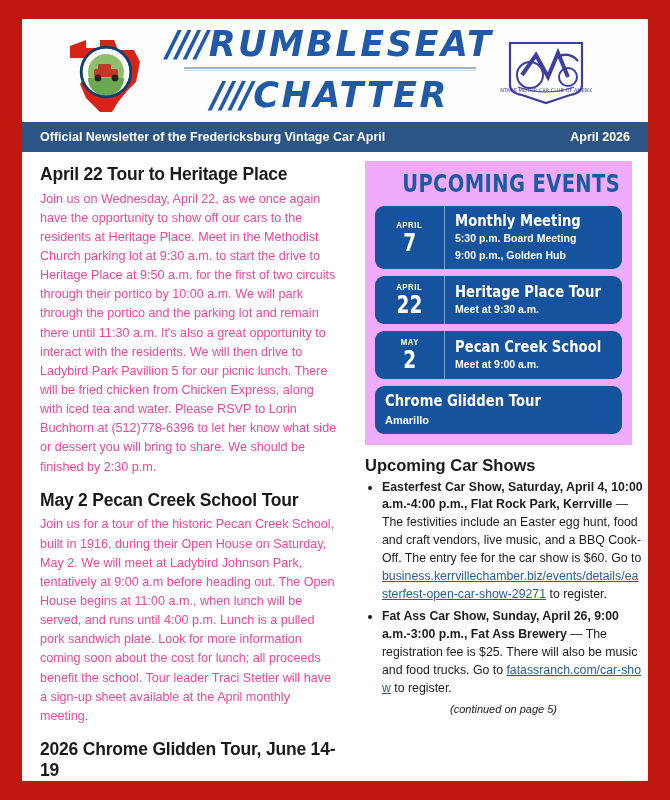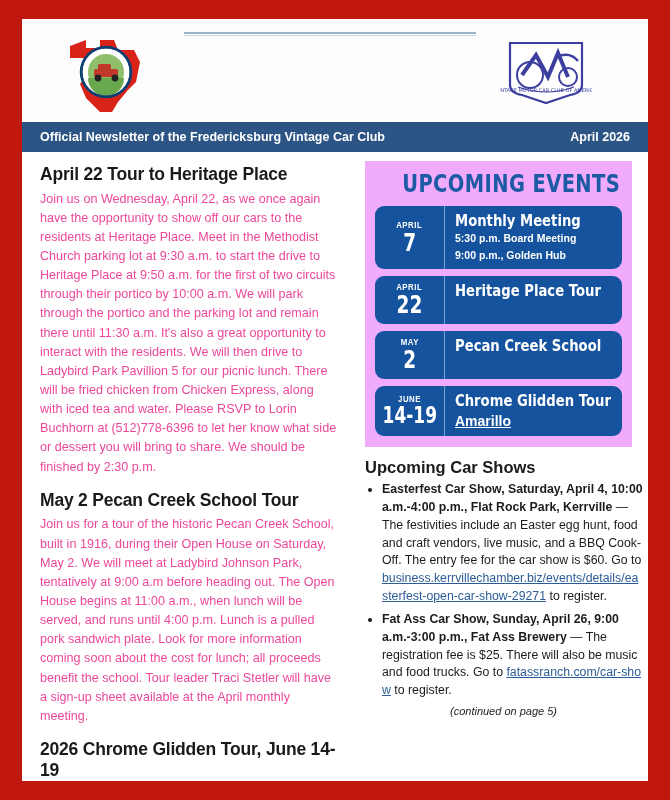--- a/index.html
+++ b/index.html
@@ -77,28 +77,28 @@
   }
   .ev-mon{font-size:8.5px;font-weight:bold;letter-spacing:.6px;
           transform:scaleX(.92);}
   .ev-day{
     font-family:"DejaVu Sans", sans-serif;
     font-size:25px;font-weight:bold;line-height:.95;margin-top:1px;
     transform:scaleX(.74);transform-origin:center;white-space:nowrap;
   }
   .ev-day.rng{font-size:23px;}
   .ev-body{flex:1;padding:6px 6px 6px 10px;box-sizing:border-box;
-           display:flex;flex-direction:column;}
+           display:flex;flex-direction:column;justify-content:center;}
   .ev-title{
     font-family:"DejaVu Sans", sans-serif;
     font-weight:bold;font-size:16.5px;line-height:1.05;
     transform:scaleX(.8);transform-origin:left center;white-space:nowrap;
   }
   .ev-sub{font-size:10.5px;line-height:1.3;margin-top:3px;font-weight:bold;}
-  .ev-sub.thin{font-weight:bold;font-size:14px;text-decoration:underline;}
+  .ev-sub.thin{font-weight:bold;font-size:11px;}
   
   .shows{padding:11px 4px 0 10px;box-sizing:border-box;}
   h2.shows-h{font-size:16.5px;font-weight:bold;color:#1a1a1a;margin:0 0 4px 0;}
   ul.shows-list{margin:0;padding:0 0 0 17px;}
   ul.shows-list li{
     font-size:12.3px;line-height:1.45;color:#1c1c1c;margin-bottom:5px;
   }
   ul.shows-list li b{font-weight:bold;}
   a.lnk{color:#2b5c96;text-decoration:underline;word-break:break-all;}
   .cont{
@@ -121,39 +121,45 @@
         <path d="M32 50 a18 18 0 0 0 36 0 z" fill="#6aa84f"></path>
         <rect x="38" y="41" width="24" height="8" rx="2" fill="#c0392b"></rect>
         <rect x="42" y="36" width="13" height="6" rx="1.5" fill="#c0392b"></rect>
         <circle cx="42" cy="50" r="3.4" fill="#222"></circle>
         <circle cx="59" cy="50" r="3.4" fill="#222"></circle>
         <circle cx="50" cy="44" r="24" fill="none" stroke="#0d3f73" stroke-width="1"></circle>
       </svg>
     </div>
 
     <div class="title-wrap">
+      <div class="t-line t1">
+        <span class="slash">////</span><span>RUMBLESEAT</span>
+      </div>
       <div class="rule"></div>
       <div class="rule2"></div>
+      <div class="t-line t2">
+        <span class="slash">////</span><span>CHATTER</span>
+      </div>
     </div>
 
     <div class="logo-vm">
       <svg width="92" height="74" viewBox="0 0 92 74">
         <path d="M10 8 H82 V50 Q82 58 70 60 L46 68 L22 60 Q10 58 10 50 Z" fill="#ffffff" stroke="#3c3fa0" stroke-width="2.2"></path>
         <circle cx="30" cy="40" r="13" fill="none" stroke="#3c3fa0" stroke-width="2"></circle>
         <circle cx="68" cy="42" r="9" fill="none" stroke="#3c3fa0" stroke-width="2"></circle>
         <path d="M22 40 L36 20 L48 42 L58 18 L68 42" fill="none" stroke="#3c3fa0" stroke-width="4"></path>
         <path d="M56 22 Q70 16 78 26" fill="none" stroke="#3c3fa0" stroke-width="2.4"></path>
         <path d="M18 52 Q46 62 74 52" fill="none" stroke="#3c3fa0" stroke-width="1.2"></path>
         <text x="46" y="57" font-size="5" fill="#3c3fa0" text-anchor="middle" font-family="DejaVu Sans, sans-serif">VINTAGE MOTOR CAR CLUB OF AMERICA</text>
       </svg>
     </div>
   </div>
 
   <div class="banner">
-    <span>Official Newsletter of the Fredericksburg Vintage Car Club</span>
+    <span>Official Newsletter of the Fredericksburg Vintage Car April</span>
     <span>April 2026</span>
   </div>
 
   <div class="content">
 
     <div class="col-left">
       <h2 class="art">April 22 Tour to Heritage Place</h2>
       <p class="art">Join us on Wednesday, April 22, as we once again have the opportunity to show off our cars to the residents at Heritage Place. Meet in the Methodist Church parking lot at 9:30 a.m. to start the drive to Heritage Place at 9:50 a.m. for the first of two circuits through their portico by 10:00 a.m. We will park through the portico and the parking lot and remain there until 11:30 a.m. It's also a great opportunity to interact with the residents. We will then drive to Ladybird Park Pavillion 5 for our picnic lunch. There will be fried chicken from Chicken Express, along with iced tea and water. Please RSVP to Lorin Buchhorn at (512)778-6396 to let her know what side or dessert you will bring to share. We should be finished by 2:30 p.m.</p>
 
       <h2 class="art sp">May 2 Pecan Creek School Tour</h2>
@@ -180,38 +186,36 @@
           </div>
         </div>
 
         <div class="ev-card">
           <div class="ev-date">
             <div class="ev-mon">APRIL</div>
             <div class="ev-day">22</div>
           </div>
           <div class="ev-body">
             <div class="ev-title">Heritage Place Tour</div>
+            <div class="ev-sub">Meet at 9:30 a.m.</div>
           </div>
         </div>
 
         <div class="ev-card">
           <div class="ev-date">
             <div class="ev-mon">MAY</div>
             <div class="ev-day">2</div>
           </div>
           <div class="ev-body">
             <div class="ev-title">Pecan Creek School</div>
-          </div>
-        </div>
-
-        <div class="ev-card">
-          <div class="ev-date">
-            <div class="ev-mon">JUNE</div>
-            <div class="ev-day rng">14-19</div>
-          </div>
+            <div class="ev-sub">Meet at 9:00 a.m.</div>
+          </div>
+        </div>
+
+        <div class="ev-card">
           <div class="ev-body">
             <div class="ev-title">Chrome Glidden Tour</div>
             <div class="ev-sub thin">Amarillo</div>
           </div>
         </div>
       </div>
 
       <div class="shows">
         <h2 class="shows-h">Upcoming Car Shows</h2>
         <ul class="shows-list">

